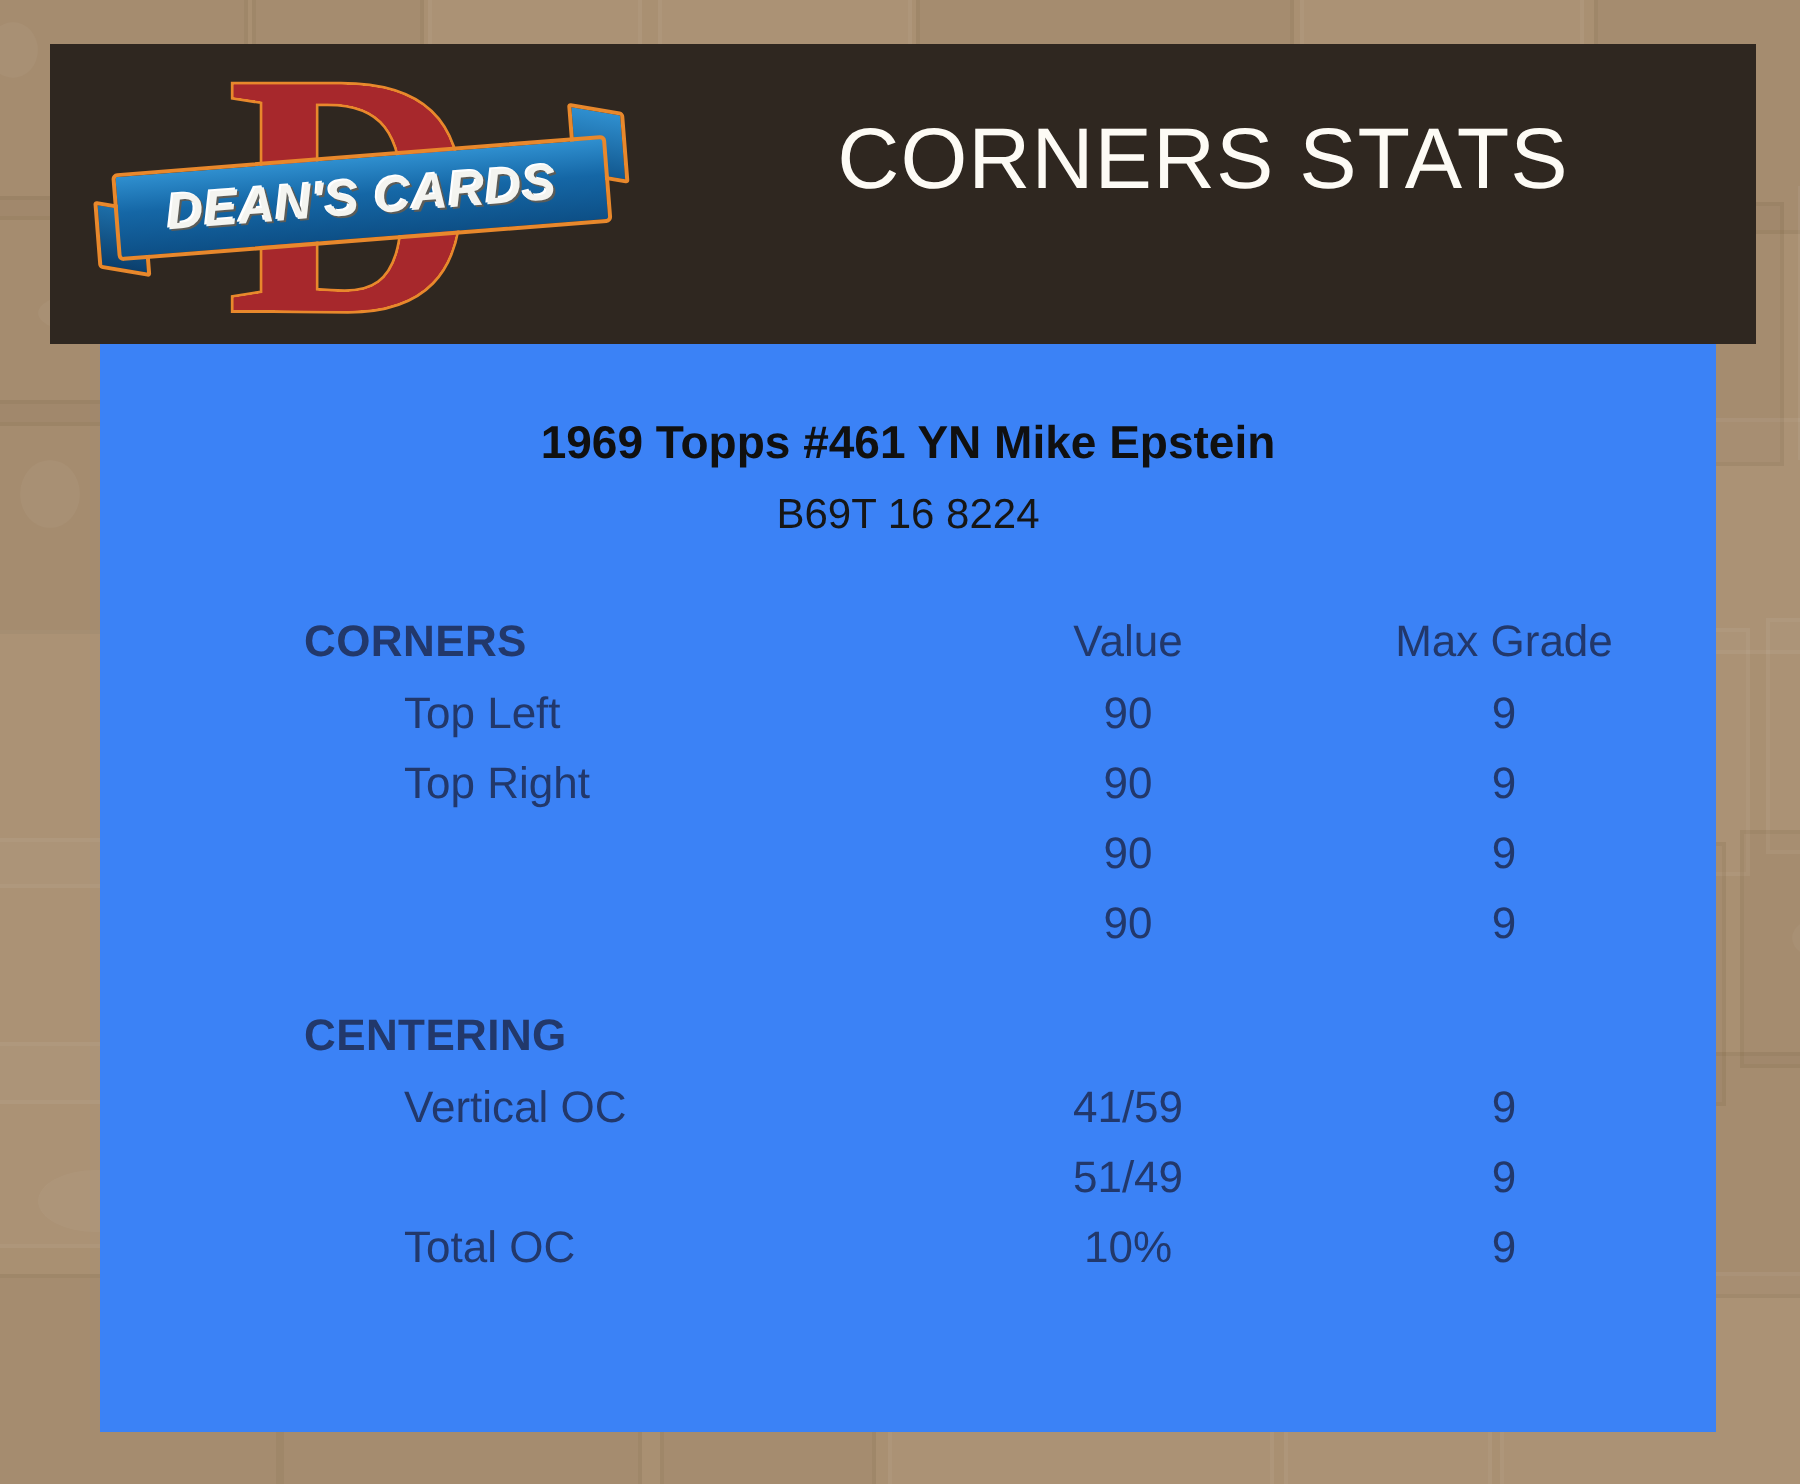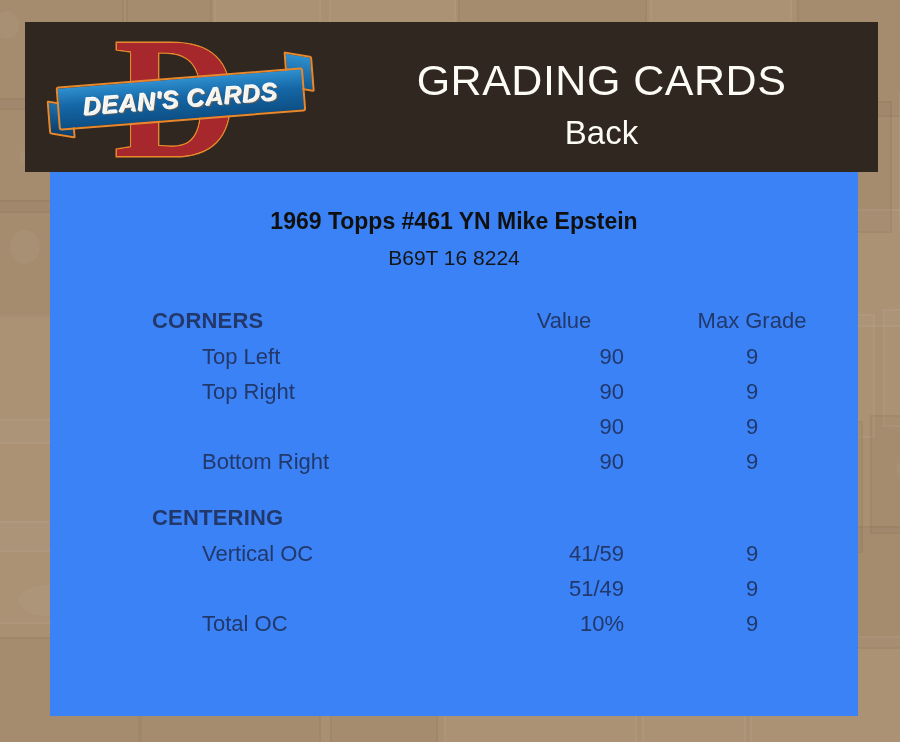--- a/index.html
+++ b/index.html
@@ -245,21 +245,21 @@
     left: 50px;
     top: 0;
     font-size: 22px;
     white-space: nowrap;
   }
   .stat-value {
     position: absolute;
     left: 352px;
     top: 0;
     width: 120px;
-    text-align: right;
+    text-align: center;
     font-size: 22px;
     white-space: nowrap;
   }
   .stat-max {
     position: absolute;
     left: 520px;
     top: 0;
     width: 160px;
     text-align: center;
     font-size: 22px;
@@ -354,22 +354,21 @@
       <div id="logo-d">D</div>
       <div id="logo-d-inner">D</div>
       <div id="logo-ribbon">
         <div class="tail-l"></div>
         <div class="tail-r"></div>
         <div class="band"></div>
         <div class="txt">DEAN'S CARDS</div>
       </div>
     </div>
 
-    <div id="header-title">GRADING CARDS</div>
-    <div id="header-subtitle">Back</div>
+    <div id="header-title">CORNERS STATS</div>
   </div>
 
   <div id="content-panel">
     <div id="card-title">1969 Topps #461 YN Mike Epstein</div>
     <div id="card-serial">B69T 16 8224</div>
 
     <div id="stats">
         <div class="sec-header-row">
           <div class="sec-title">CORNERS</div>
           <div class="col-head-value">Value</div>
@@ -383,21 +382,20 @@
         <div class="stat-row">
           <div class="stat-label">Top Right</div>
           <div class="stat-value">90</div>
           <div class="stat-max">9</div>
         </div>
         <div class="stat-row">
           <div class="stat-value">90</div>
           <div class="stat-max">9</div>
         </div>
         <div class="stat-row">
-          <div class="stat-label">Bottom Right</div>
           <div class="stat-value">90</div>
           <div class="stat-max">9</div>
         </div>
         <div class="sec-gap"></div>
         <div class="sec-header-row">
           <div class="sec-title">CENTERING</div>
         </div>
         <div class="stat-row">
           <div class="stat-label">Vertical OC</div>
           <div class="stat-value">41/59</div>

